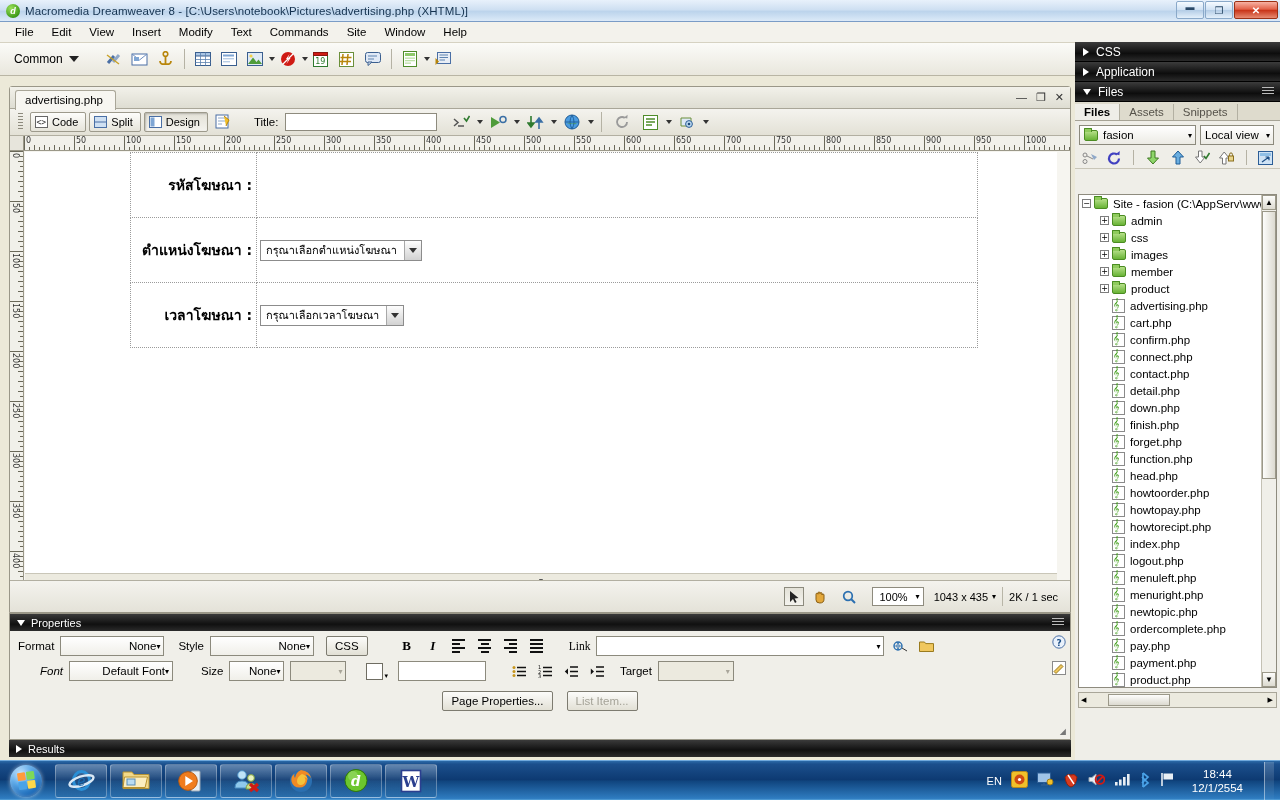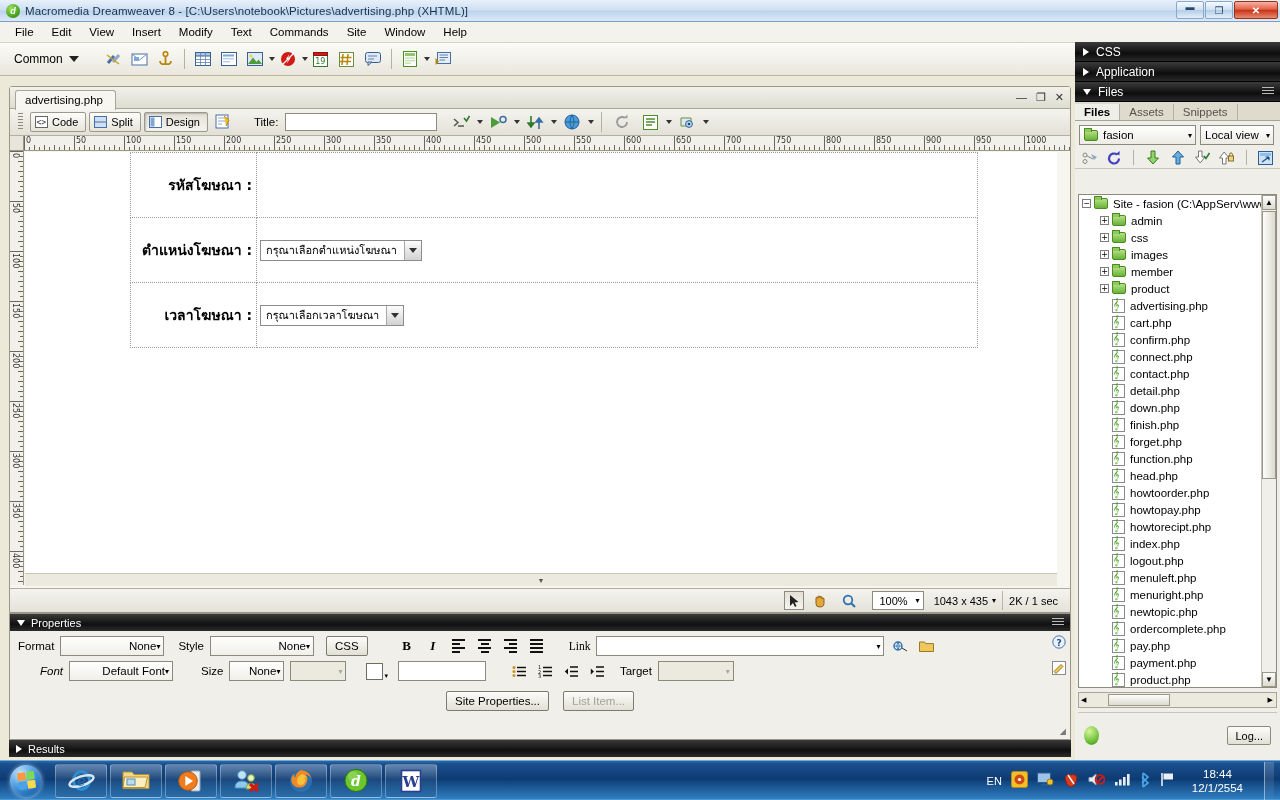--- a/index.html
+++ b/index.html
@@ -110,21 +110,21 @@
   .sel .txt { display: flex; align-items: center; padding: 0 7px 0 5px; white-space: nowrap; }
   .sel .btn {
     width: 17px; border-left: 1px solid #a8a8a8;
     background: linear-gradient(180deg,#fdfdfd,#e3e3e3 60%,#d2d2d2);
     display: flex; align-items: center; justify-content: center;
   }
   .sel .btn i { width:0;height:0;border-left:4px solid transparent;border-right:4px solid transparent;border-top:5px solid #333; display:block; }
 
   
   .docstatus {
-    position: absolute; left: 0; right: 0; bottom: 0; height: 24px;
+    position: absolute; left: 0; right: 0; bottom: 0; height: 32px;
     background: linear-gradient(180deg,#f4f3ee,#e4e2d8); border-top: 1px solid #b2afa1;
     display: flex; align-items: center; justify-content: flex-end; padding-right: 6px; gap: 0px;
   }
   .st-box { height: 19px; display: flex; align-items: center; padding: 0 6px; font-size: 11px; border-right: 1px solid #b8b5a7; white-space: nowrap; }
   .st-sel { border: 1px solid #8e8b7e; background: #fff; height: 19px; display: flex; align-items: center; padding: 0 3px 0 6px; font-size: 11px; gap: 8px; margin: 0 4px; }
   .hscroll { position: absolute; left: 15px; right: 13px; bottom: 26px; height: 13px; background: #eceadf; border-top: 1px solid #c9c6b8; display:flex; align-items:center; justify-content:center; }
 
   
   #props { position: absolute; left: 9px; top: 613px; width: 1062px; height: 127px; background: #f0efe9; border: 1px solid #9a9788; }
   .panel-head {
@@ -979,21 +979,21 @@
           </svg>
       </span>
       <span class="plabel" style="margin-left:6px;">Target</span>
       <span class="pselect dim" style="width:76px;">
         <span></span>
         <span style="font-size:8px;">▾</span>
       </span>
     </div>
 
     <div style="display:flex;justify-content:center;gap:14px;margin-top:10px;">
-      <span class="pbtn">Site Properties...</span>
+      <span class="pbtn">Page Properties...</span>
       <span class="pbtn dim">List Item...</span>
     </div>
 
     <div style="position:absolute;right:4px;top:21px;display:flex;flex-direction:column;gap:10px;align-items:center;">
       <span>
         <svg width="14" height="14" viewBox="0 0 14 14">
             <circle cx="7" cy="7" r="6.2" fill="#e9f1fb" stroke="#4a6fa5"></circle>
             <text x="7" y="10.5" font-size="9" text-anchor="middle" fill="#1d4f86" font-family="DejaVu Sans" font-weight="bold">?</text>
           </svg>
       </span>
@@ -1283,24 +1283,20 @@
         <div class="sb-arrow" style="position:absolute;bottom:0;left:0;right:0;">▼</div>
       </div>
     </div>
 
     <div class="hsb">
       <span style="font-size:7px;margin-left:2px;">◀</span>
       <span class="hsb-thumb"></span>
       <span style="font-size:7px;margin-left:auto;margin-right:3px;">▶</span>
     </div>
 
-    <div class="fstatus">
-      <span class="green-ball"></span>
-      <span class="logbtn">Log...</span>
-    </div>
   </div>
 </div>
 
 <div id="taskbar">
   <div class="start">
     <div class="orb">
       <div class="orb-flag">
         <i style="background:#ff9a3c"></i>
           <i style="background:#7ed957"></i>
           <i style="background:#4aa3e8"></i>

